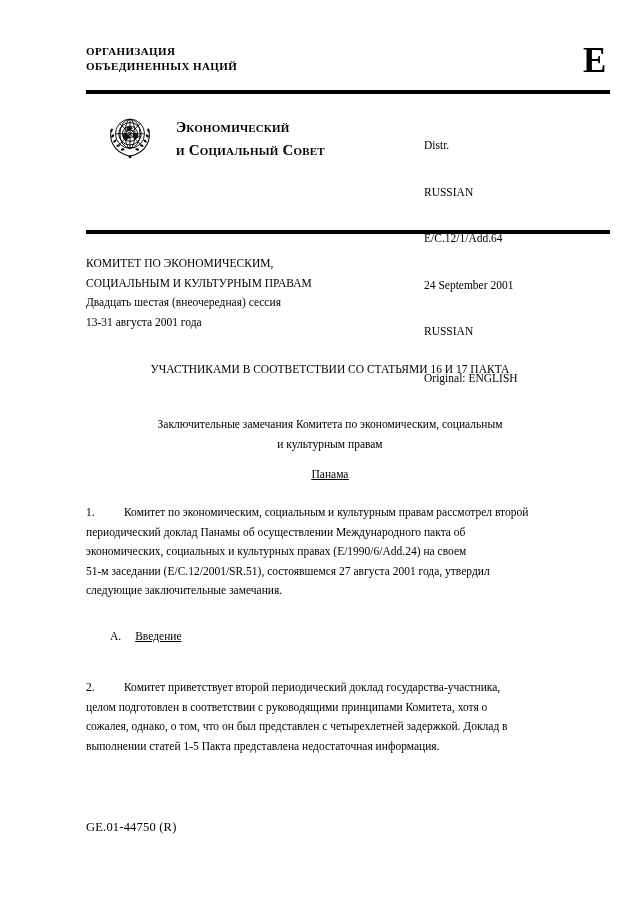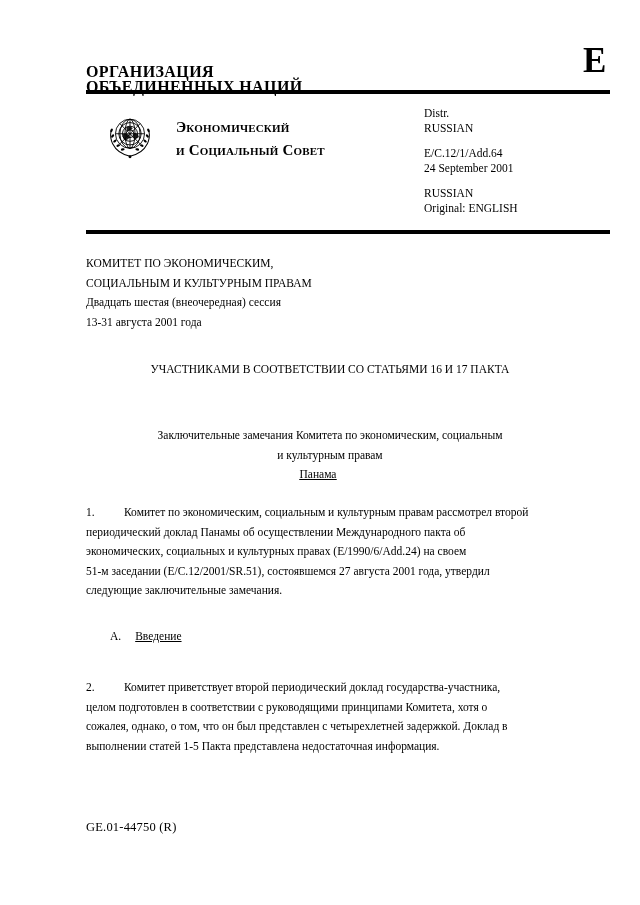--- a/index.html
+++ b/index.html
@@ -25,24 +25,23 @@
   
   .masthead {
     position: absolute;
     left: 86px;
     top: 44px;
     width: 470px;
   }
   .org-name {
     font-family: "Liberation Serif", "DejaVu Serif", serif;
     font-weight: bold;
-    font-size: 16px;
+    font-size: 11px;
     line-height: 15px;
     letter-spacing: 0.4px;
-    margin-top: 20px;
   }
   .org-line { display: block; white-space: nowrap; }
 
   .un-symbol-letter {
     position: absolute;
     left: 583px;
     top: 41px;
     font-family: "Liberation Serif", "DejaVu Serif", serif;
     font-size: 35px;
     font-weight: bold;
@@ -93,21 +92,21 @@
   
   .distr-block {
     position: absolute;
     left: 424px;
     top: 106px;
     font-size: 11.5px;
     line-height: 14.5px;
   }
   .distr-group { margin-bottom: 11px; }
   .distr-group:last-child { margin-bottom: 0; }
-  .distr-line { display: block; white-space: nowrap; }
+  .distr-line { display: block; white-space: nowrap; margin-top: 32px; }
 
   
   .committee-block {
     position: absolute;
     left: 86px;
     top: 254px;
     width: 420px;
     font-size: 11.5px;
     line-height: 19.5px;
   }
@@ -127,27 +126,26 @@
   .doc-title .dt-line { display: block; }
 
   .doc-subtitle {
     position: absolute;
     left: 110px;
     top: 415px;
     width: 440px;
     text-align: center;
     font-size: 11.5px;
     line-height: 19.5px;
-    margin-top: 11px;
   }
   .doc-subtitle .ds-line { display: block; }
 
   .country-name {
     position: absolute;
-    left: 98px;
+    left: 110px;
     top: 468px;
     width: 440px;
     text-align: center;
     font-size: 11.5px;
     text-decoration: underline;
   }
   .country-name span {
     text-decoration: underline;
   }
 

